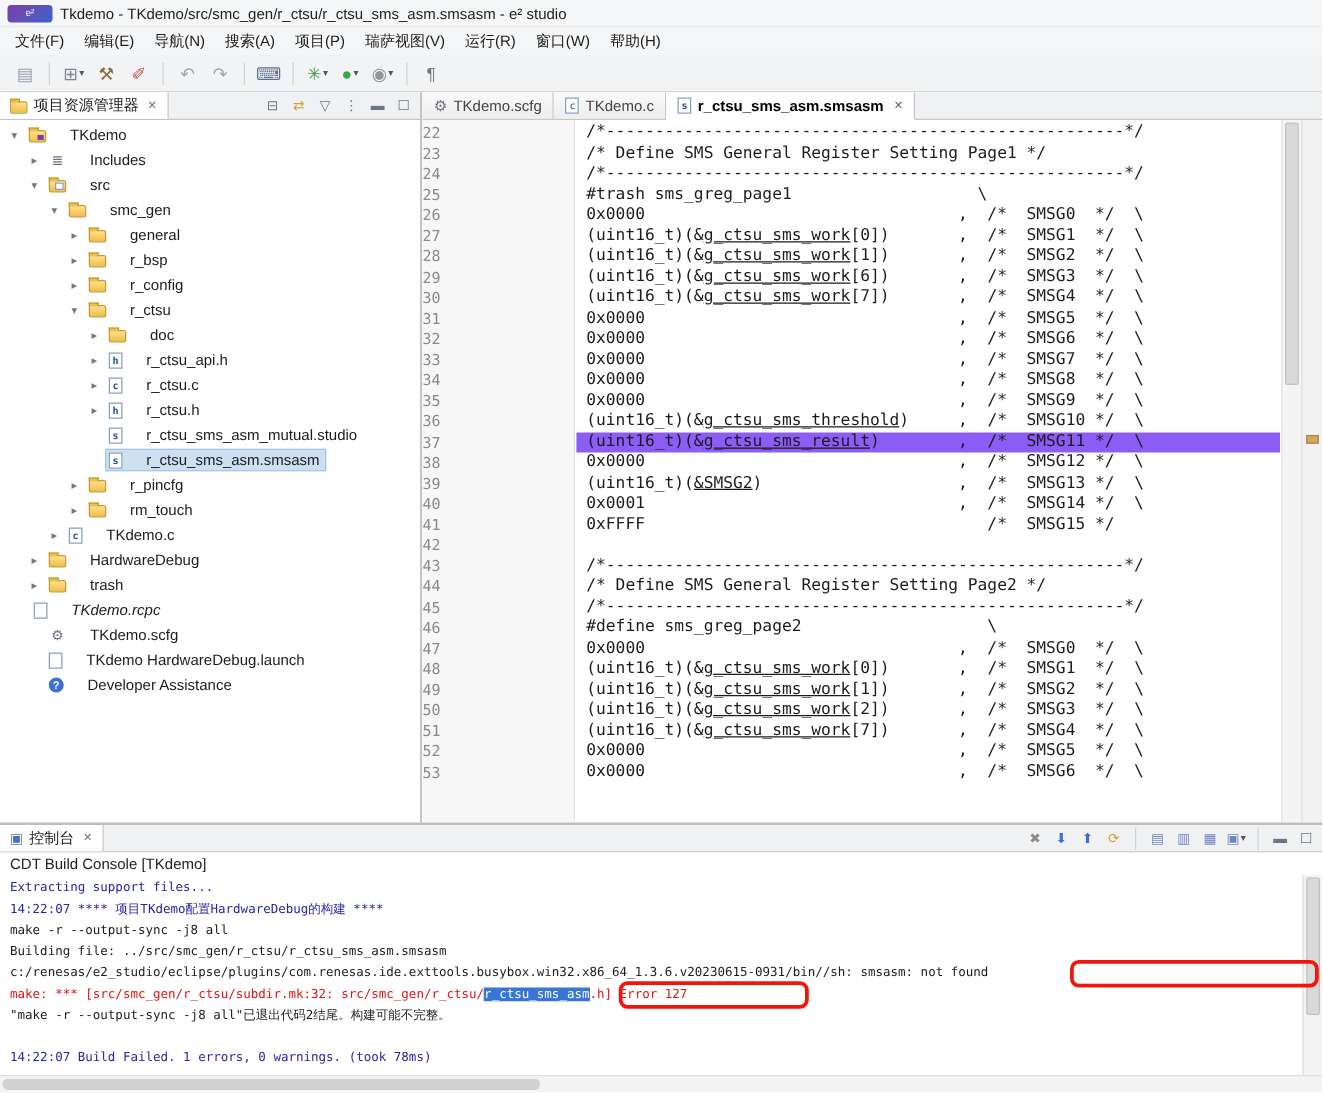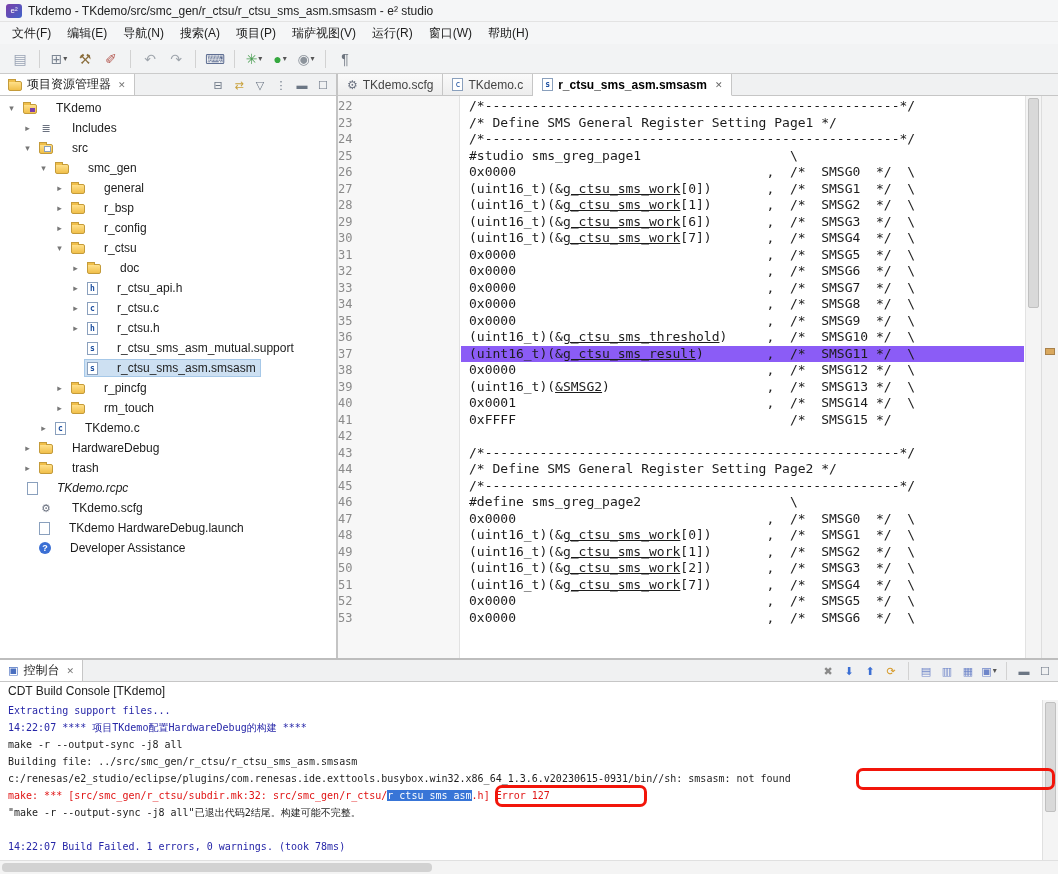--- a/index.html
+++ b/index.html
@@ -2,21 +2,21 @@
 <html><head>
 <meta charset="utf-8">
 <style>
   *{box-sizing:border-box;margin:0;padding:0}
   html,body{width:1058px;height:874px;overflow:hidden}
   body{font-family:"Liberation Sans","DejaVu Sans",sans-serif;font-size:12px;color:#1c1c1c;background:#fff}
   #app{position:relative;width:1058px;height:874px;background:#fff;overflow:hidden}
 
   
   .titlebar{height:22px;background:#f5f6f7;border-bottom:1px solid #e3e3e3;display:flex;align-items:center;gap:6px;padding-left:6px}
-  .appicon{width:16px;height:14px;border-radius:3px;background:linear-gradient(135deg,#7b3fa9,#3f63c9);color:#fff;font-size:8px;display:flex;align-items:center;justify-content:center;flex:none}
+  .appicon{width:36px;height:14px;border-radius:3px;background:linear-gradient(135deg,#7b3fa9,#3f63c9);color:#fff;font-size:8px;display:flex;align-items:center;justify-content:center;flex:none}
   .wtitle{font-size:12px;color:#222;white-space:nowrap}
 
   
   .menubar{height:22px;background:#f5f6f7;display:flex;align-items:center;padding-left:4px}
   .menu-item{padding:2px 8px;white-space:nowrap;cursor:default}
 
   
   .toolbar{height:30px;background:#f2f3f4;border-bottom:1px solid #cbcbcb;display:flex;align-items:center;padding-left:8px;gap:2px}
   .tbtn{min-width:24px;height:22px;display:flex;align-items:center;justify-content:center;border-radius:3px;cursor:default}
   .tbtn .glyph{font-size:14px;line-height:14px}
@@ -267,21 +267,21 @@
             <span class="arrow">▸</span>
             <span class="tgroup">
               <span class="ic-file-h">h</span>
               <span class="tlabel">r_ctsu.h</span>
             </span>
           </div>
           <div class="trow" style="padding-left: 70px;">
             <span class="arrow"></span>
             <span class="tgroup">
               <span class="ic-file-s">s</span>
-              <span class="tlabel">r_ctsu_sms_asm_mutual.support</span>
+              <span class="tlabel">r_ctsu_sms_asm_mutual.studio</span>
             </span>
           </div>
           <div class="trow selected" style="padding-left: 70px;">
             <span class="arrow"></span>
             <span class="tgroup">
               <span class="ic-file-s">s</span>
               <span class="tlabel">r_ctsu_sms_asm.smsasm</span>
             </span>
           </div>
           <div class="trow" style="padding-left: 54px;">
@@ -398,21 +398,21 @@
             <div class="lnum">49</div>
             <div class="lnum">50</div>
             <div class="lnum">51</div>
             <div class="lnum">52</div>
             <div class="lnum">53</div>
           </div>
         <div class="code" id="code">
             <div class="cline"><span>/*-----------------------------------------------------*/</span></div>
             <div class="cline"><span>/* Define SMS General Register Setting Page1 */</span></div>
             <div class="cline"><span>/*-----------------------------------------------------*/</span></div>
-            <div class="cline"><span>#studio sms_greg_page1                   \</span></div>
+            <div class="cline"><span>#trash sms_greg_page1                   \</span></div>
             <div class="cline"><span>0x0000                                ,  /*  SMSG0  */  \</span></div>
             <div class="cline"><span>(uint16_t)(&amp;</span><span class="utok">g_ctsu_sms_work</span><span>[0])       ,  /*  SMSG1  */  \</span></div>
             <div class="cline"><span>(uint16_t)(&amp;</span><span class="utok">g_ctsu_sms_work</span><span>[1])       ,  /*  SMSG2  */  \</span></div>
             <div class="cline"><span>(uint16_t)(&amp;</span><span class="utok">g_ctsu_sms_work</span><span>[6])       ,  /*  SMSG3  */  \</span></div>
             <div class="cline"><span>(uint16_t)(&amp;</span><span class="utok">g_ctsu_sms_work</span><span>[7])       ,  /*  SMSG4  */  \</span></div>
             <div class="cline"><span>0x0000                                ,  /*  SMSG5  */  \</span></div>
             <div class="cline"><span>0x0000                                ,  /*  SMSG6  */  \</span></div>
             <div class="cline"><span>0x0000                                ,  /*  SMSG7  */  \</span></div>
             <div class="cline"><span>0x0000                                ,  /*  SMSG8  */  \</span></div>
             <div class="cline"><span>0x0000                                ,  /*  SMSG9  */  \</span></div>

